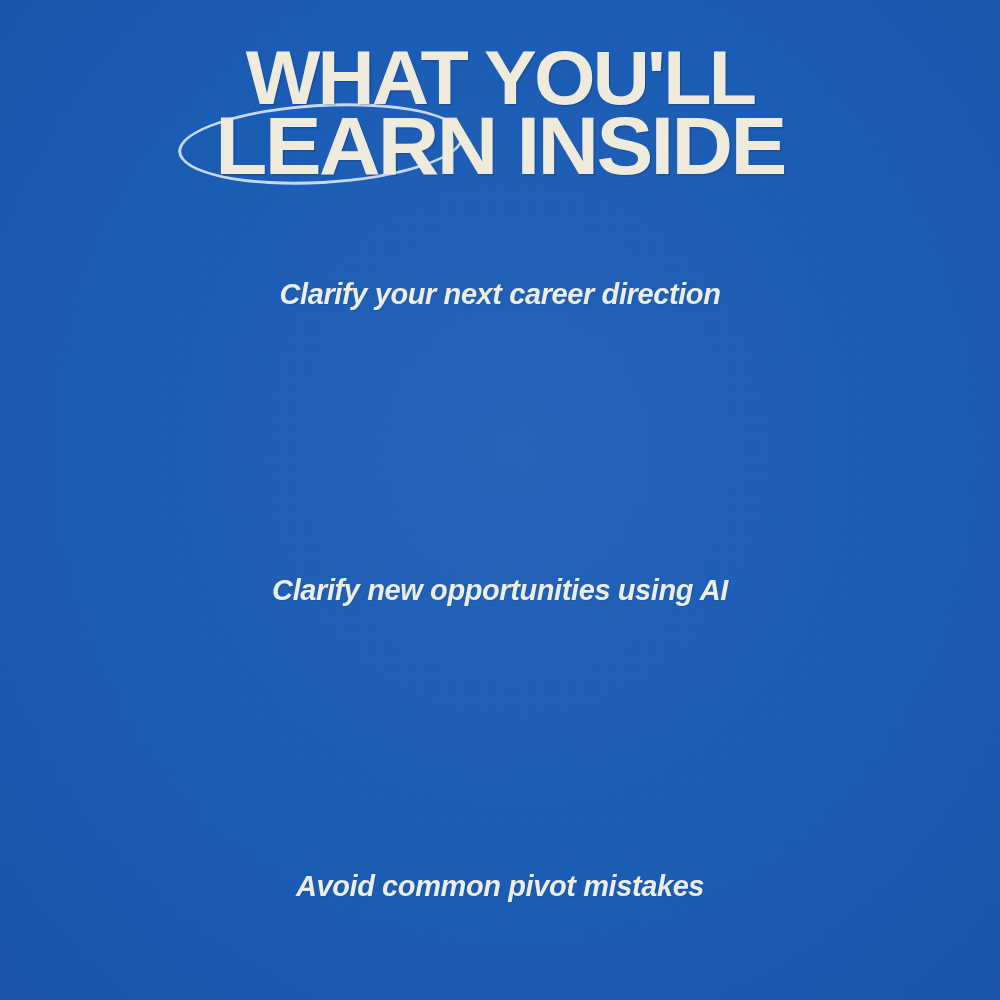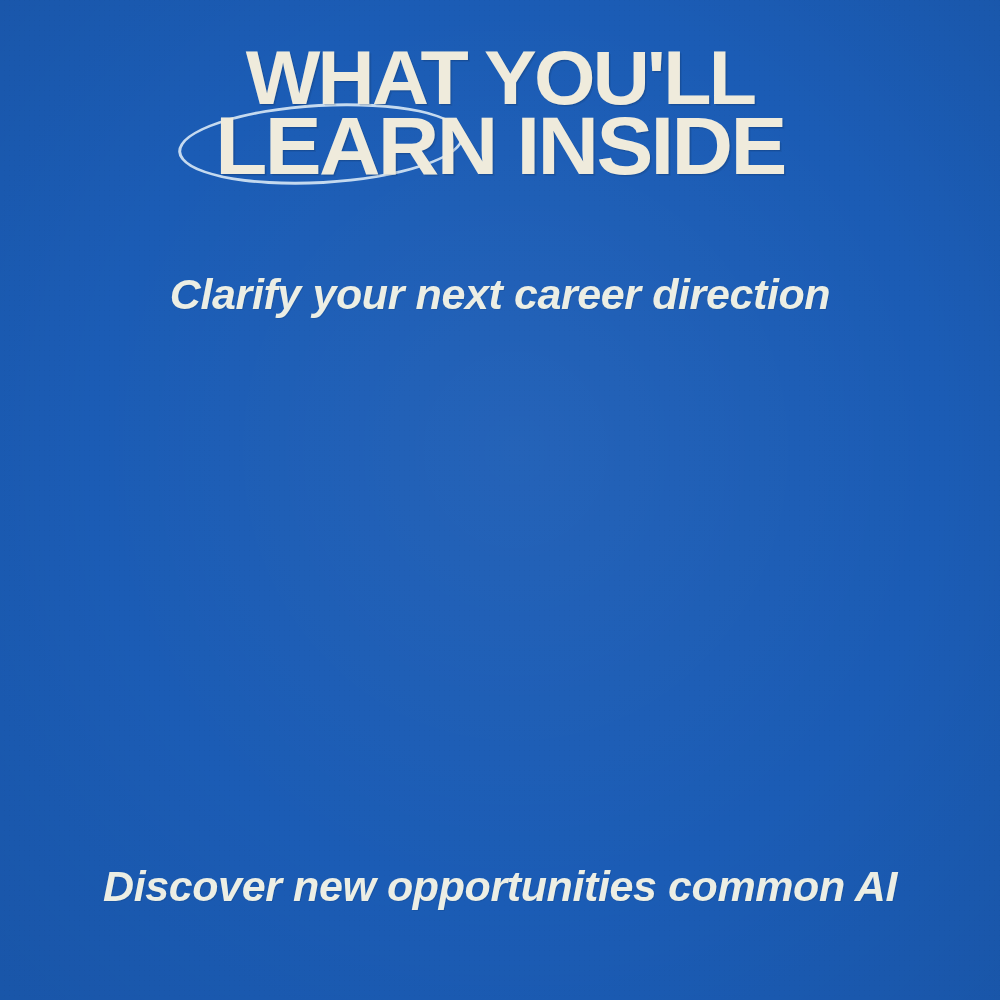--- a/index.html
+++ b/index.html
@@ -98,21 +98,21 @@
     z-index: 5;
   }
   .bullet {
     display: block;
     width: 100%;
     text-align: center;
     color: #eceee4;
     font-family: "Liberation Sans", sans-serif;
     font-weight: bold;
     font-style: italic;
-    font-size: 43px;
+    font-size: 29px;
     line-height: 48px;
     letter-spacing: -0.4px;
     white-space: nowrap;
     text-shadow: 1px 1px 0 rgba(0,0,0,.08);
   }
 </style>
 </head>
 <body>
 
 <div id="poster">
@@ -122,16 +122,17 @@
 
   <div id="learn-ellipse"></div>
 
   <div id="heading-block">
     <span class="head-line" id="head-line-1">WHAT YOU'LL</span>
     <span class="head-line" id="head-line-2">LEARN INSIDE</span>
   </div>
 
   <div id="list">
     <span class="bullet">Clarify your next career direction</span>
-    <span class="bullet">Discover new opportunities common AI</span>
+    <span class="bullet">Clarify new opportunities using AI</span>
+    <span class="bullet">Avoid common pivot mistakes</span>
   </div>
 
 </div>
 
 </body></html>

